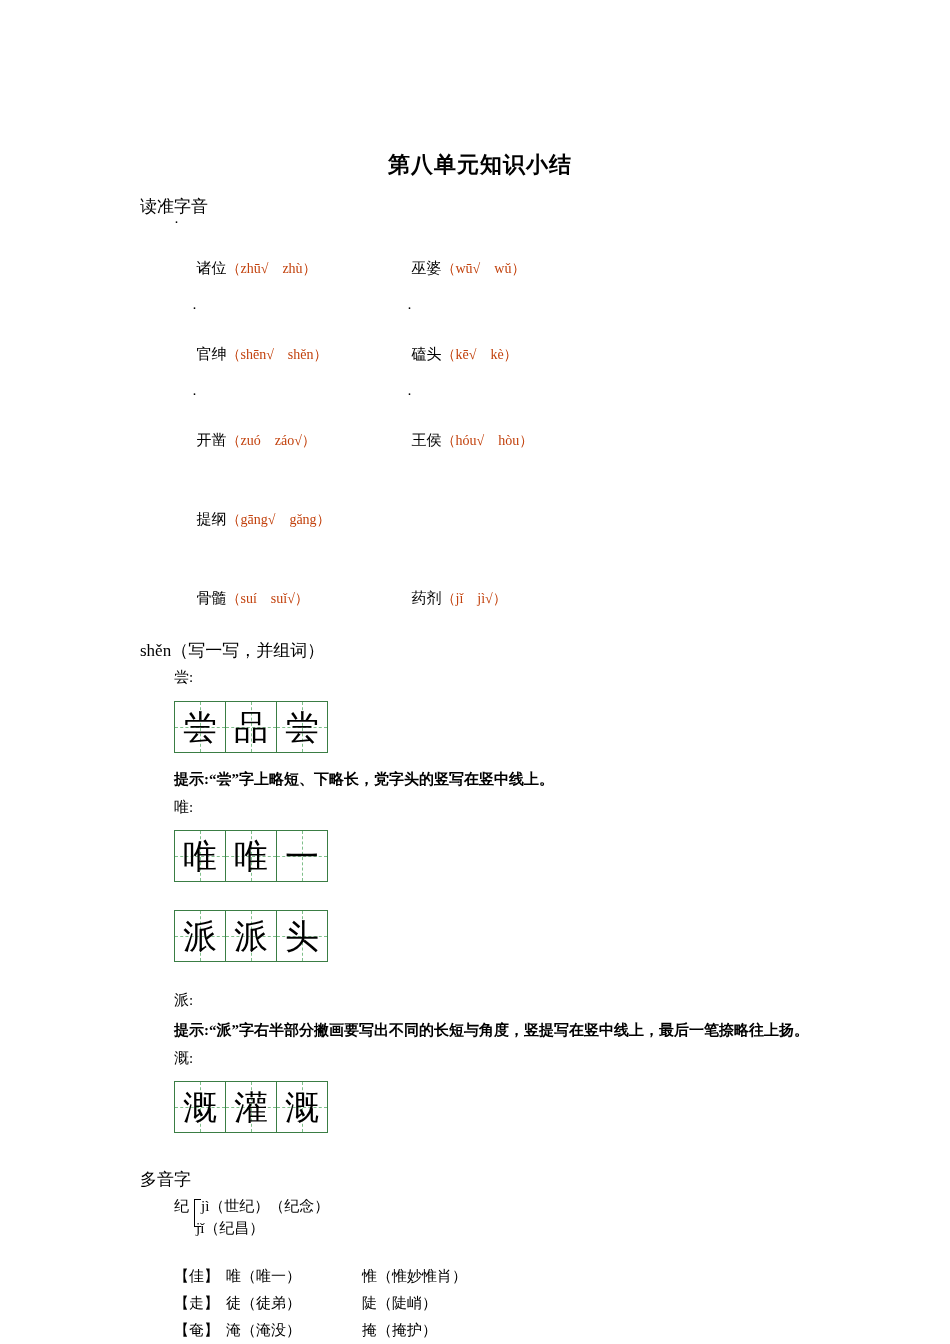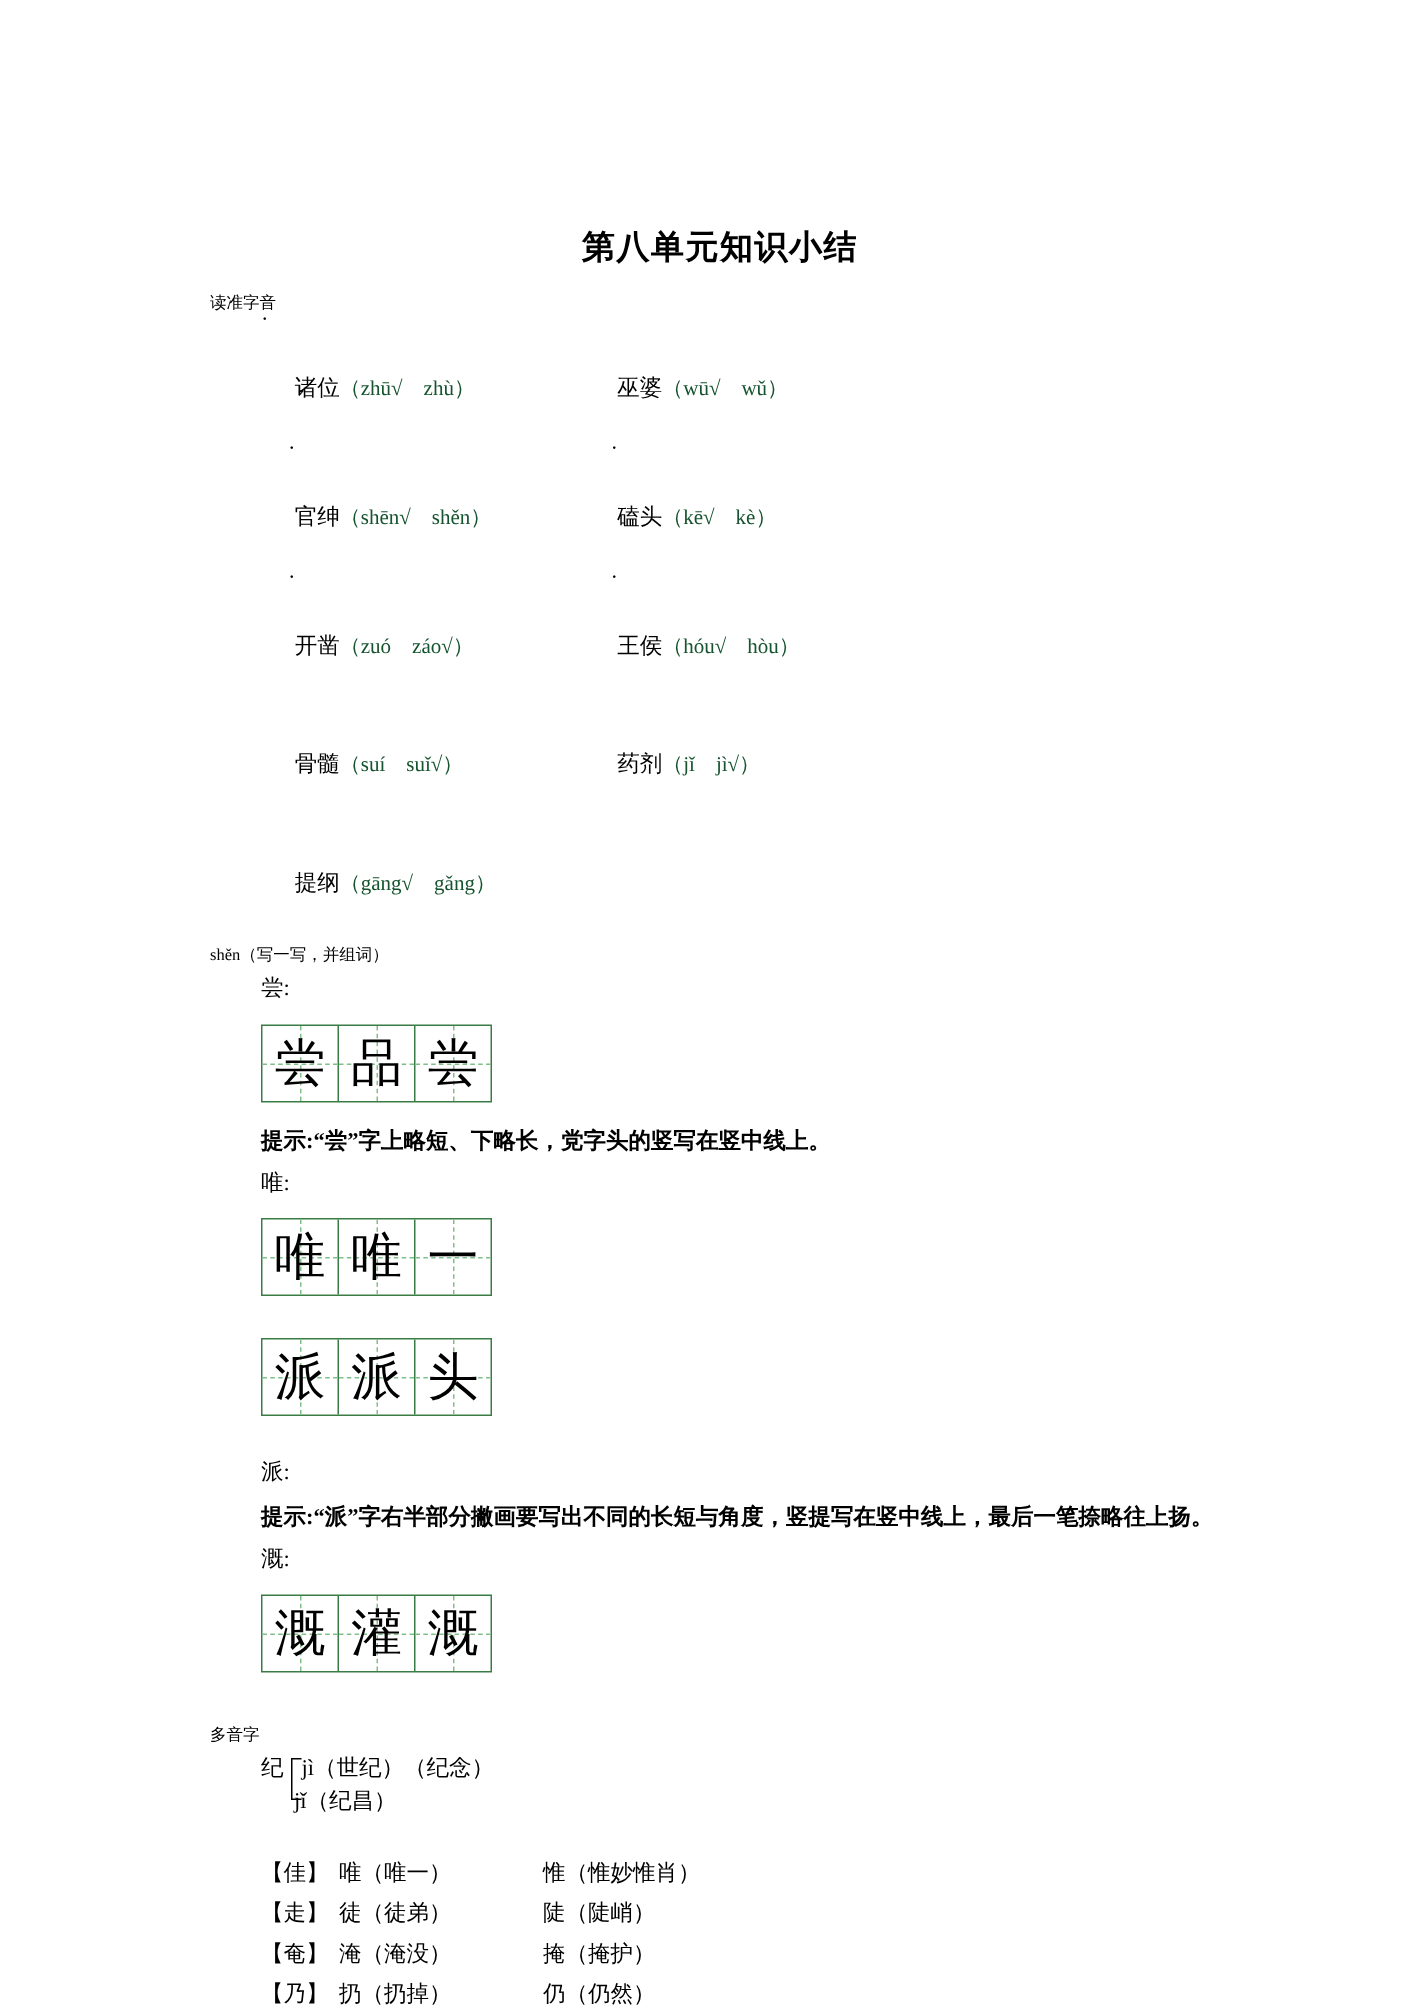--- a/index.html
+++ b/index.html
@@ -26,38 +26,38 @@
     width: 680px;
   }
   h1.title {
     font-size: 22px;
     font-weight: bold;
     text-align: center;
     margin: 126px 0 14px 0;
     letter-spacing: 1px;
   }
   .section-head {
-    font-size: 11px;
+    font-size: 17px;
     margin: 0 0 2px 0;
     line-height: 1.5;
   }
 
   
   .pron-row {
     position: relative;
     font-size: 15px;
     line-height: 26px;
     padding-left: 34px;
     white-space: pre;
   }
   .pron-col {
     display: inline-block;
   }
   .check {
-    color: #14532d;
+    color: #c2410c;
     font-size: 14px;
   }
   .dot-row {
     position: relative;
     height: 7px;
     padding-left: 34px;
     font-size: 15px;
     line-height: 7px;
     white-space: pre;
   }
@@ -187,25 +187,25 @@
       <span class="pron-col" style="width:215px"><span>官绅</span><span class="check">（shēn√　shěn）</span></span><span class="pron-col"><span>磕头</span><span class="check">（kē√　kè）</span></span>
     </div>
 
     <div class="dot-row"><span style="display:inline-block;width:18px"></span><span class="dot"></span><span style="display:inline-block;width:215px"></span><span class="dot"></span></div>
 
     <div class="pron-row">
       <span class="pron-col" style="width:215px"><span>开凿</span><span class="check">（zuó　záo√）</span></span><span class="pron-col"><span>王侯</span><span class="check">（hóu√　hòu）</span></span>
     </div>
 
     <div class="pron-row">
+      <span class="pron-col"><span>提纲</span><span class="check">（gāng√　gǎng）</span></span>
+    </div>
+
+    <div class="pron-row">
       <span class="pron-col" style="width:215px"><span>骨髓</span><span class="check">（suí　suǐ√）</span></span><span class="pron-col"><span>药剂</span><span class="check">（jǐ　jì√）</span></span>
-    </div>
-
-    <div class="pron-row">
-      <span class="pron-col"><span>提纲</span><span class="check">（gāng√　gǎng）</span></span>
     </div>
 
     
     <div class="section-head">shěn（写一写，并组词）</div>
 
     <div class="small-label">尝:</div>
     <div class="grid">
       <div class="gcell">
           <span class="gchar">尝</span>
         </div>

